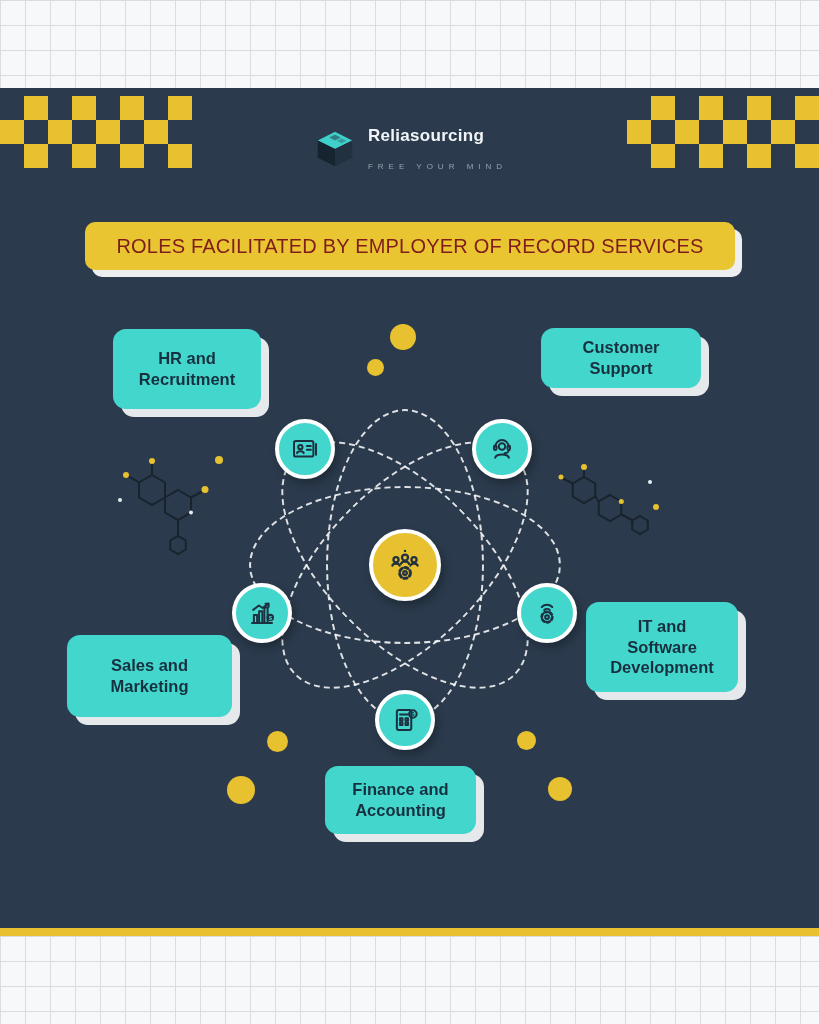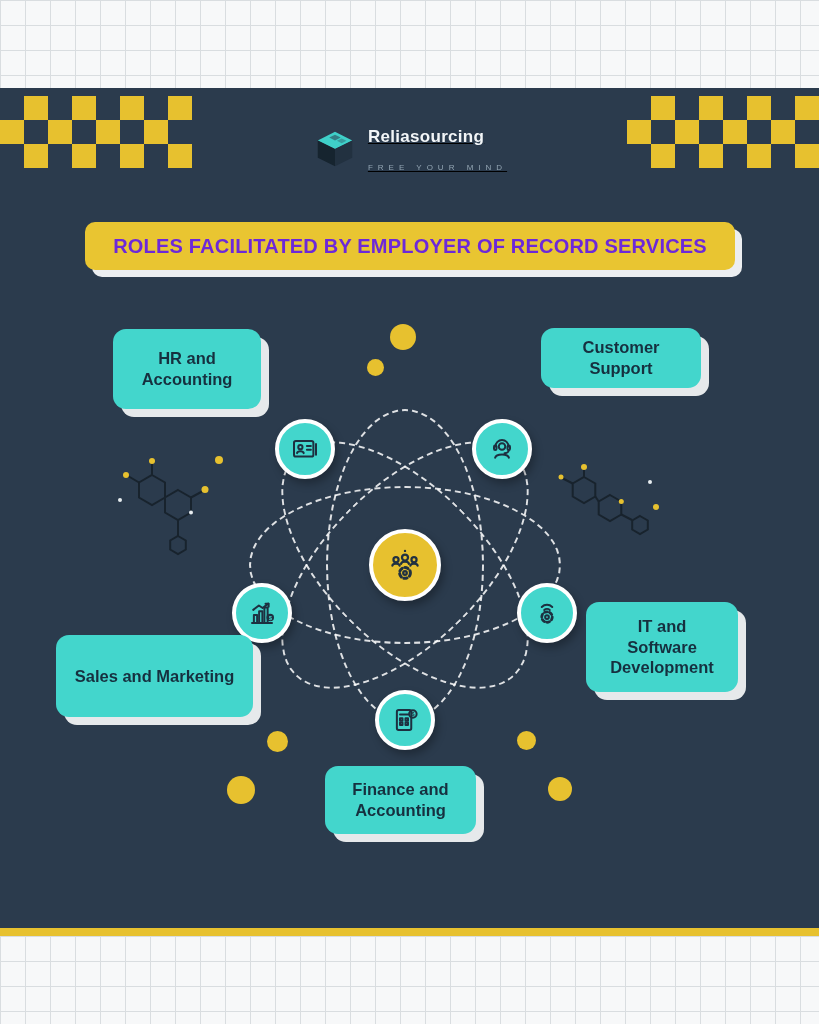--- a/index.html
+++ b/index.html
@@ -23,32 +23,32 @@
 
   .checker {
     position: absolute; top: 96px; width: 192px; height: 72px;
     background: conic-gradient(from 0deg, #e7c12f 0deg 90deg, transparent 90deg 180deg, #e7c12f 180deg 270deg, transparent 270deg 360deg);
     background-size: 48px 48px;
   }
   .checker-left { left: 0; }
   .checker-right { left: 627px; }
 
   
-  .logo { position: absolute; left: 0; top: 126px; width: 819px; display: flex; justify-content: center; align-items: flex-end; gap: 10px; text-decoration: underline; }
+  .logo { position: absolute; left: 0; top: 126px; width: 819px; display: flex; justify-content: center; align-items: flex-start; gap: 10px; }
   .logo-text-name { color: #f2f5f7; font-size: 17px; font-weight: bold; letter-spacing: .3px; }
   .logo-text-tagline { color: #93a5b3; font-size: 8px; letter-spacing: 5px; margin-top: 16px; }
 
   
   .title-banner {
     position: absolute; left: 85px; top: 222px; width: 650px; height: 48px;
     background: #e9c531; border-radius: 10px;
     display: flex; align-items: center; justify-content: center;
     box-shadow: 7px 7px 0 rgba(247,248,249,.95);
   }
-  .title-banner span { color: #6d28d9; font-weight: bold; font-size: 20px; letter-spacing: .2px; }
+  .title-banner span { color: #7f1d1d; font-weight: normal; font-size: 20px; letter-spacing: .2px; }
 
   
   .orbit {
     position: absolute; left: 249px; top: 486px; width: 312px; height: 158px;
     border: 2px dashed rgba(255,255,255,.85); border-radius: 50%;
   }
   .orbit.r45 { transform: rotate(45deg); }
   .orbit.r90 { transform: rotate(90deg); }
   .orbit.r135 { transform: rotate(135deg); }
 
@@ -73,21 +73,21 @@
 
   
   .card {
     position: absolute; background: #43d6cc; border-radius: 13px;
     display: flex; align-items: center; justify-content: center; text-align: center;
     color: #16303f; font-weight: bold; font-size: 16.5px; line-height: 1.25;
     box-shadow: 8px 8px 0 rgba(246,248,249,.92);
   }
   .card-hr { left: 113px; top: 329px; width: 148px; height: 80px; padding: 0 10px; }
   .card-cs { left: 541px; top: 328px; width: 160px; height: 60px; padding: 0 20px; text-align: center; }
-  .card-sales { left: 56px; top: 635px; width: 197px; height: 82px; padding: 16px 18px; }
+  .card-sales { left: 67px; top: 635px; width: 165px; height: 82px; padding: 16px 18px; }
   .card-it { left: 586px; top: 602px; width: 152px; height: 90px; padding: 0 20px; }
   .card-fin { left: 325px; top: 766px; width: 151px; height: 68px; padding: 0 14px; }
 
   
   .dot { position: absolute; border-radius: 50%; background: #e7c12f; }
   .dot1 { left: 390px; top: 324px; width: 26px; height: 26px; }
   .dot2 { left: 367px; top: 359px; width: 17px; height: 17px; }
   .dot3 { left: 227px; top: 776px; width: 28px; height: 28px; }
   .dot4 { left: 267px; top: 731px; width: 21px; height: 21px; }
   .dot5 { left: 548px; top: 777px; width: 24px; height: 24px; }
@@ -230,21 +230,21 @@
       <rect x="9.7" y="10.5" width="2.6" height="9.5"></rect>
       <rect x="13.9" y="7.5" width="2.6" height="12.5"></rect>
       <path d="M5 9.5l4.5-3.5 3 2L17 4.5"></path>
       <path d="M14.8 4.5h2.5v2.5"></path>
       <circle cx="18.6" cy="15.5" r="3" fill="#1d3040" stroke="none"></circle>
       <text x="18.6" y="17.2" font-size="4.6" text-anchor="middle" fill="#43d6cc" stroke="none" font-weight="bold">$</text>
     </svg>
   </div>
 
   <div class="card card-hr">
-    <span>HR and Accounting</span>
+    <span>HR and Recruitment</span>
   </div>
   <div class="card card-cs">
     <span>Customer Support</span>
   </div>
   <div class="card card-it">
     <span>IT and Software Development</span>
   </div>
   <div class="card card-fin">
     <span>Finance and Accounting</span>
   </div>

